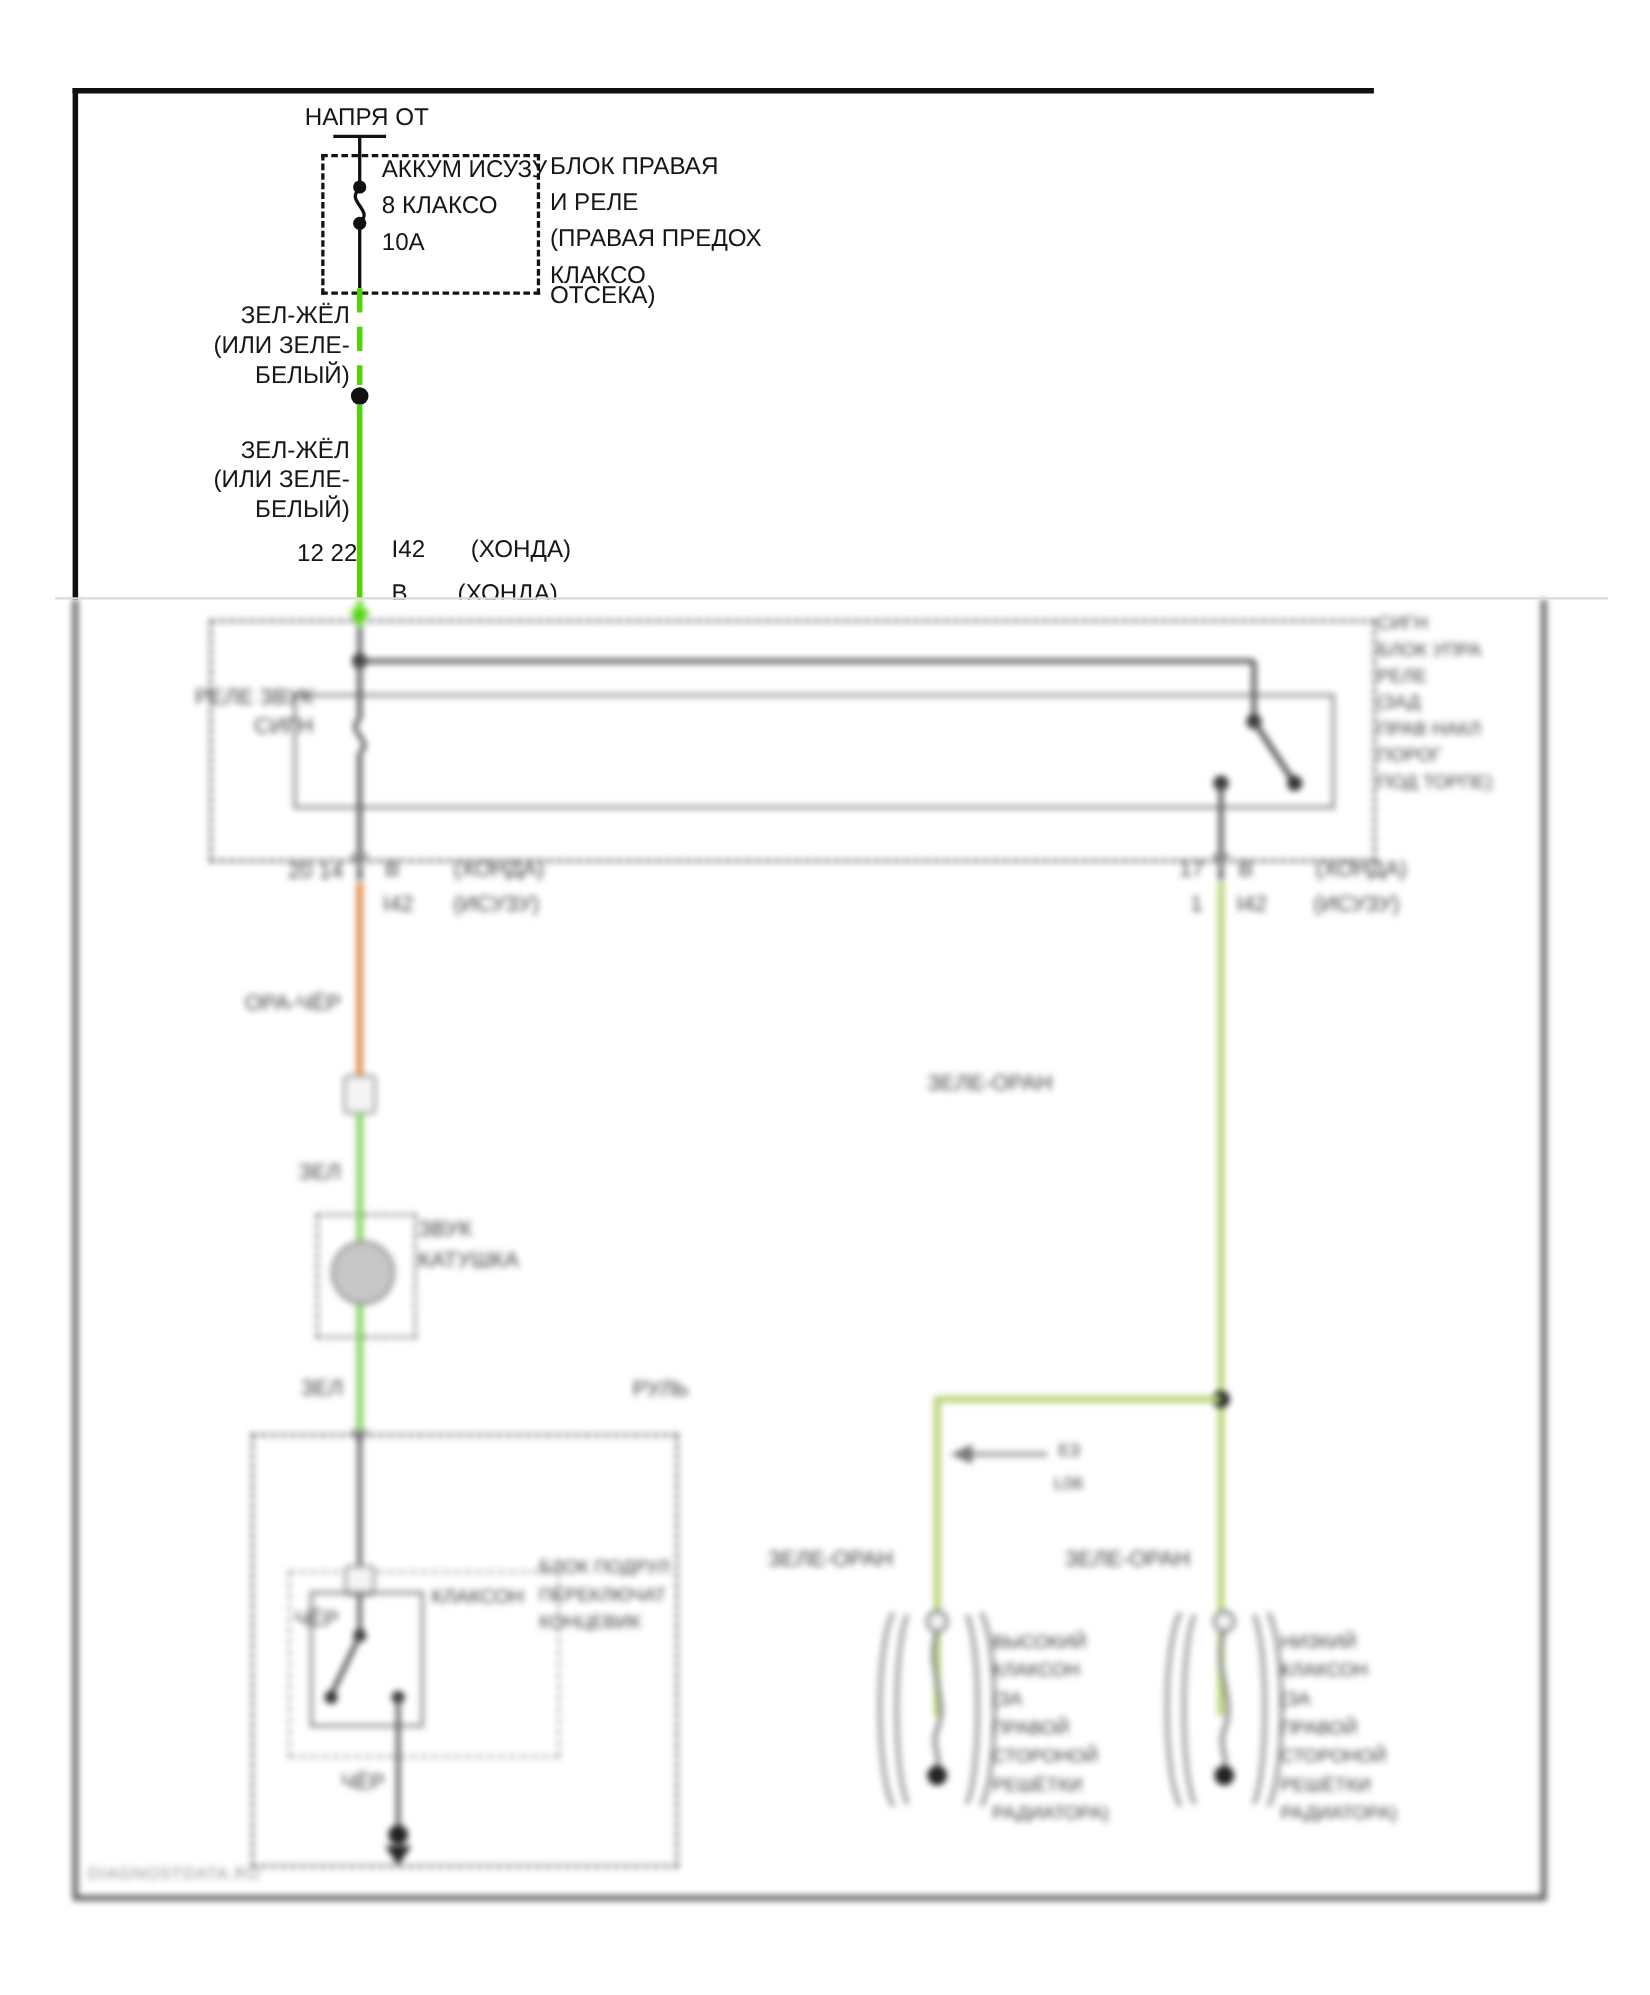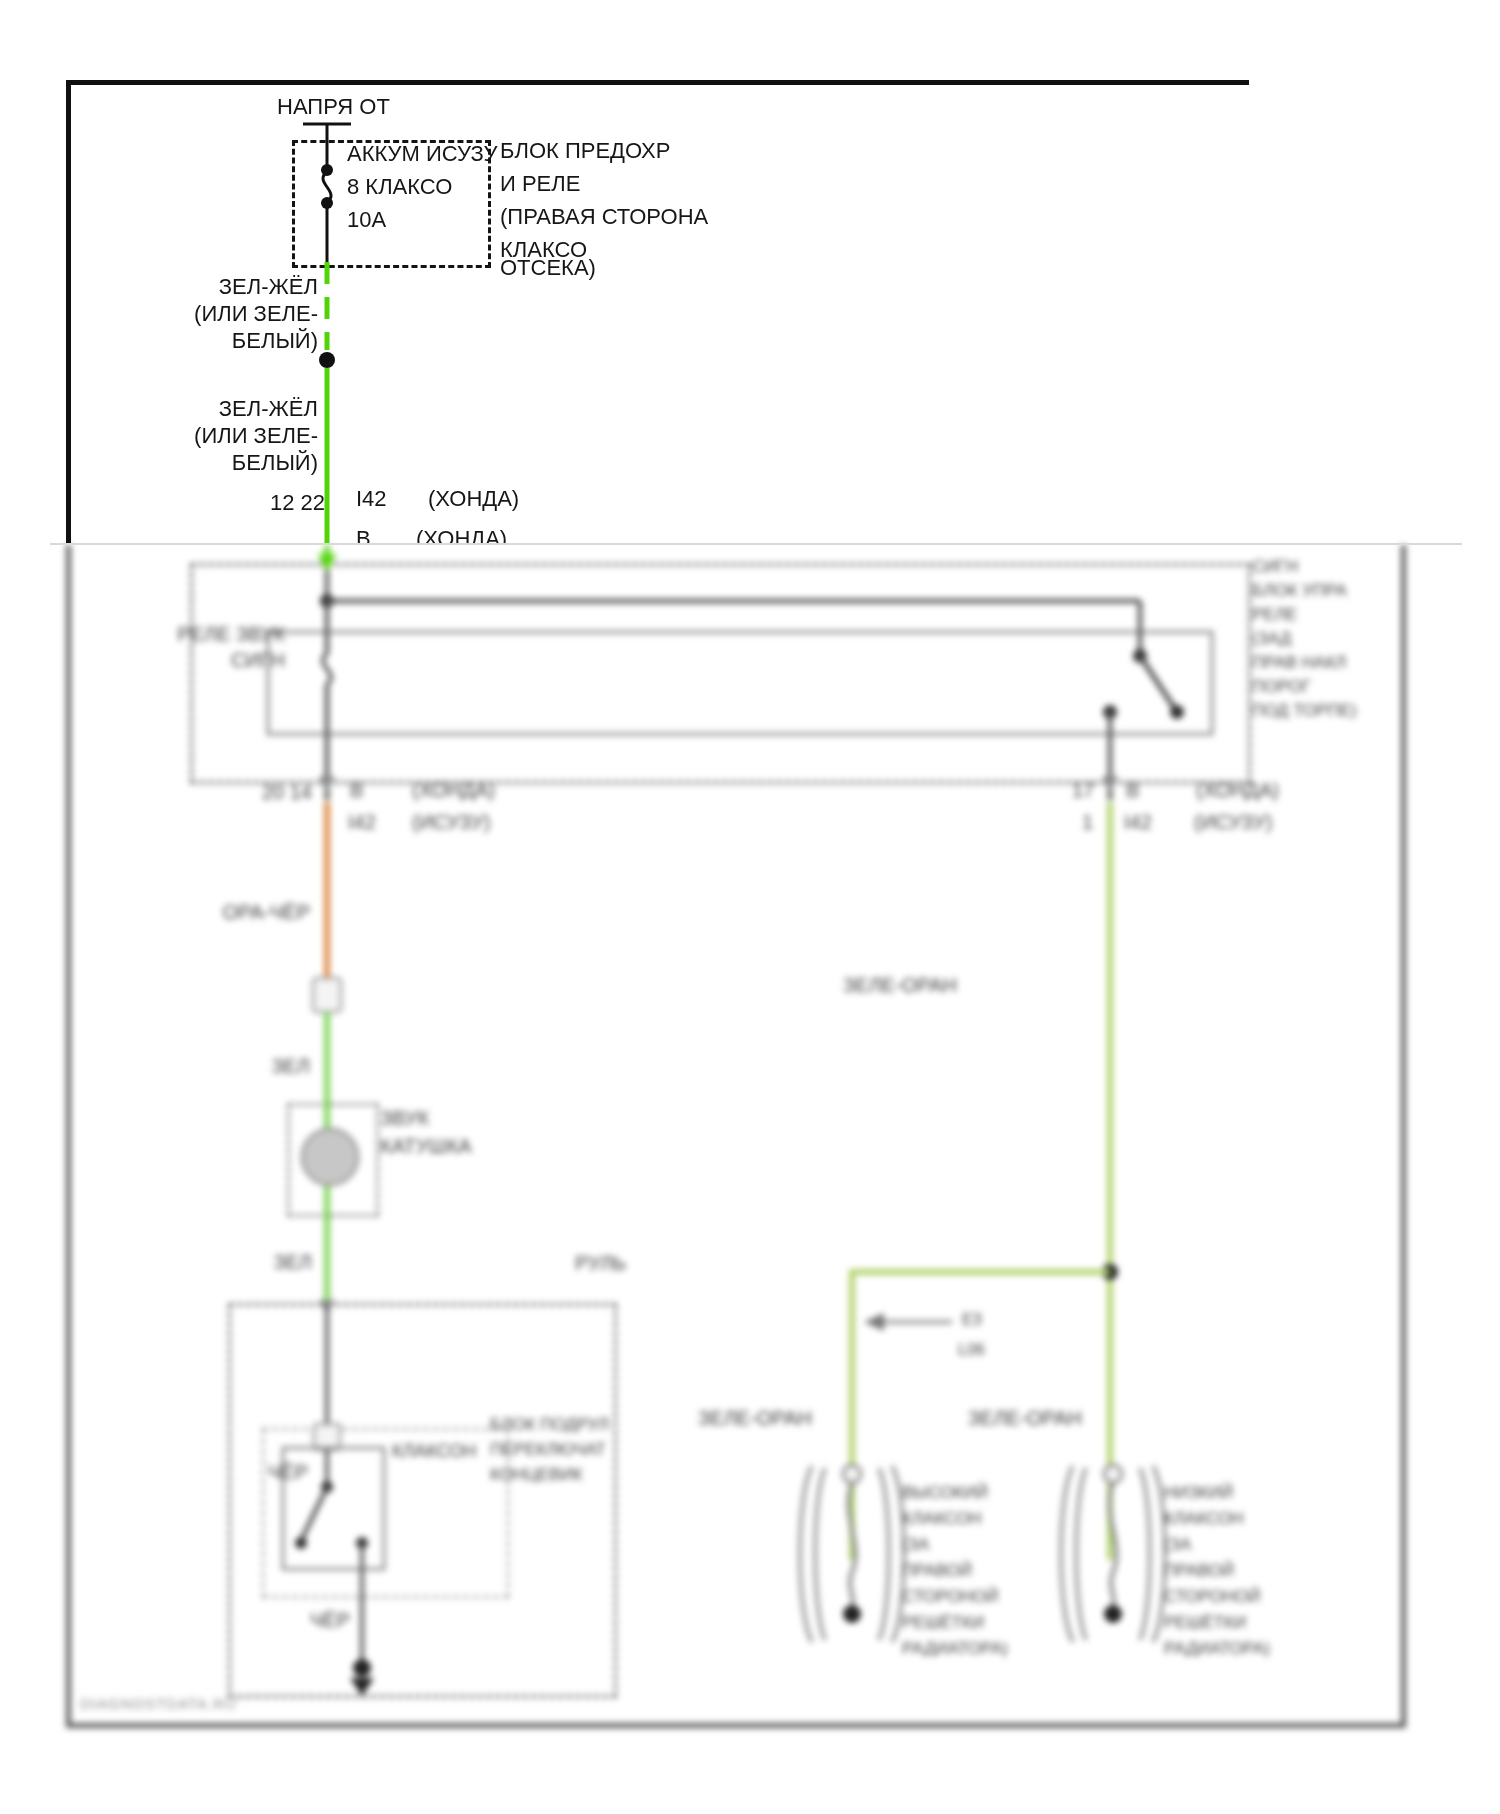--- a/index.html
+++ b/index.html
@@ -57,23 +57,23 @@
       <g>
         <line x1="327" y1="368" x2="327" y2="545" stroke="#50d408" stroke-width="5"></line>
       </g>
     </svg>
 
     <span class="lbl" style="left:277px;top:96px">НАПРЯ ОТ</span>
     <span class="lbl" style="left:347px;top:143px">АККУМ ИСУЗУ</span>
     <span class="lbl" style="left:347px;top:176px">8 КЛАКСО</span>
     <span class="lbl" style="left:347px;top:209px">10А</span>
 
-    <span class="lbl" style="left:500px;top:140px">БЛОК ПРЕДОХР</span>
+    <span class="lbl" style="left:500px;top:140px">БЛОК ПРАВАЯ</span>
     <span class="lbl" style="left:500px;top:173px">И РЕЛЕ</span>
-    <span class="lbl" style="left:500px;top:206px">(ПРАВАЯ СТОРОНА</span>
+    <span class="lbl" style="left:500px;top:206px">(ПРАВАЯ ПРЕДОХ</span>
     <span class="lbl" style="left:500px;top:239px">КЛАКСО</span>
     <span class="lbl" style="left:500px;top:257px">ОТСЕКА)</span>
 
     <span class="lbl ra" style="left:318px;top:276px">ЗЕЛ-ЖЁЛ</span>
     <span class="lbl ra" style="left:318px;top:303px">(ИЛИ ЗЕЛЕ-</span>
     <span class="lbl ra" style="left:318px;top:330px">БЕЛЫЙ)</span>
 
     <span class="lbl ra" style="left:318px;top:398px">ЗЕЛ-ЖЁЛ</span>
     <span class="lbl ra" style="left:318px;top:425px">(ИЛИ ЗЕЛЕ-</span>
     <span class="lbl ra" style="left:318px;top:452px">БЕЛЫЙ)</span>

